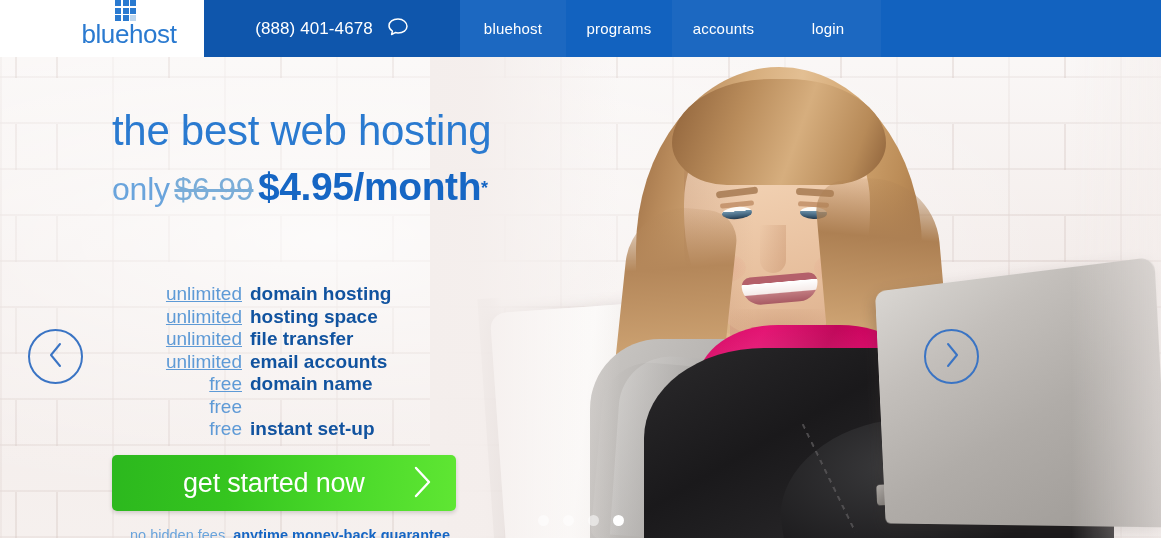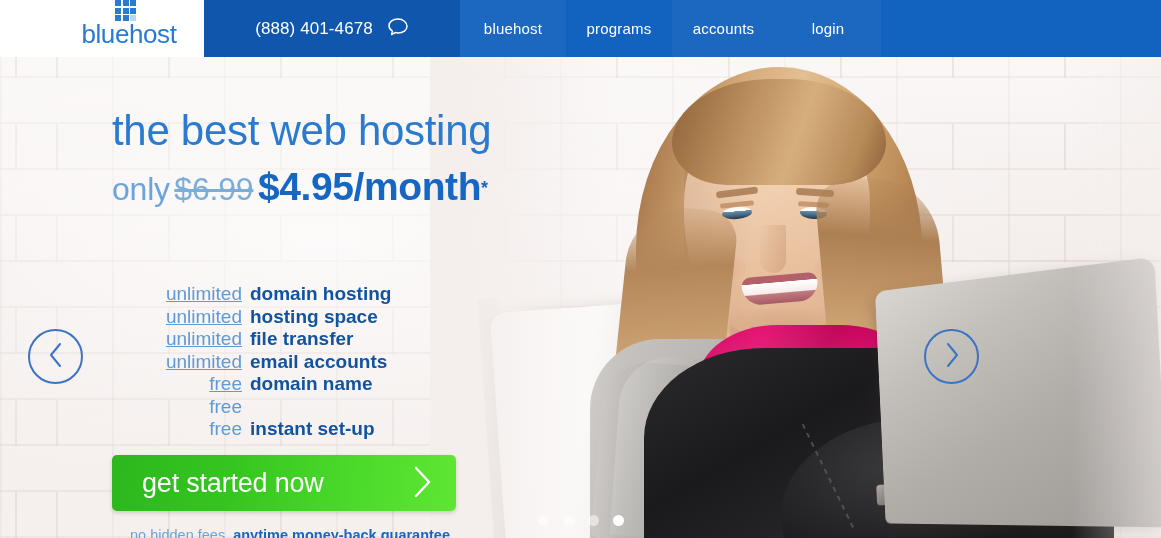--- a/index.html
+++ b/index.html
@@ -337,20 +337,21 @@
     display: flex; align-items: center;
     box-sizing: border-box;
     padding: 0 22px 0 30px;
     cursor: pointer;
     border: none;
   }
   .cta-label {
     color: #ffffff; font-size: 27px; font-weight: 400;
     letter-spacing: -0.2px; flex: 1; text-align: left;
     line-height: 1;
+    margin-left: 41px;
   }
   .cta-chevron { flex: none; }
 
   .fineprint {
     position: absolute; left: 130px; top: 470px;
     font-size: 14.5px; white-space: nowrap;
   }
   .fp-plain { color: #6aa4dc; }
   .fp-link  { color: #1666c4; font-weight: bold; text-decoration: underline; }
 

